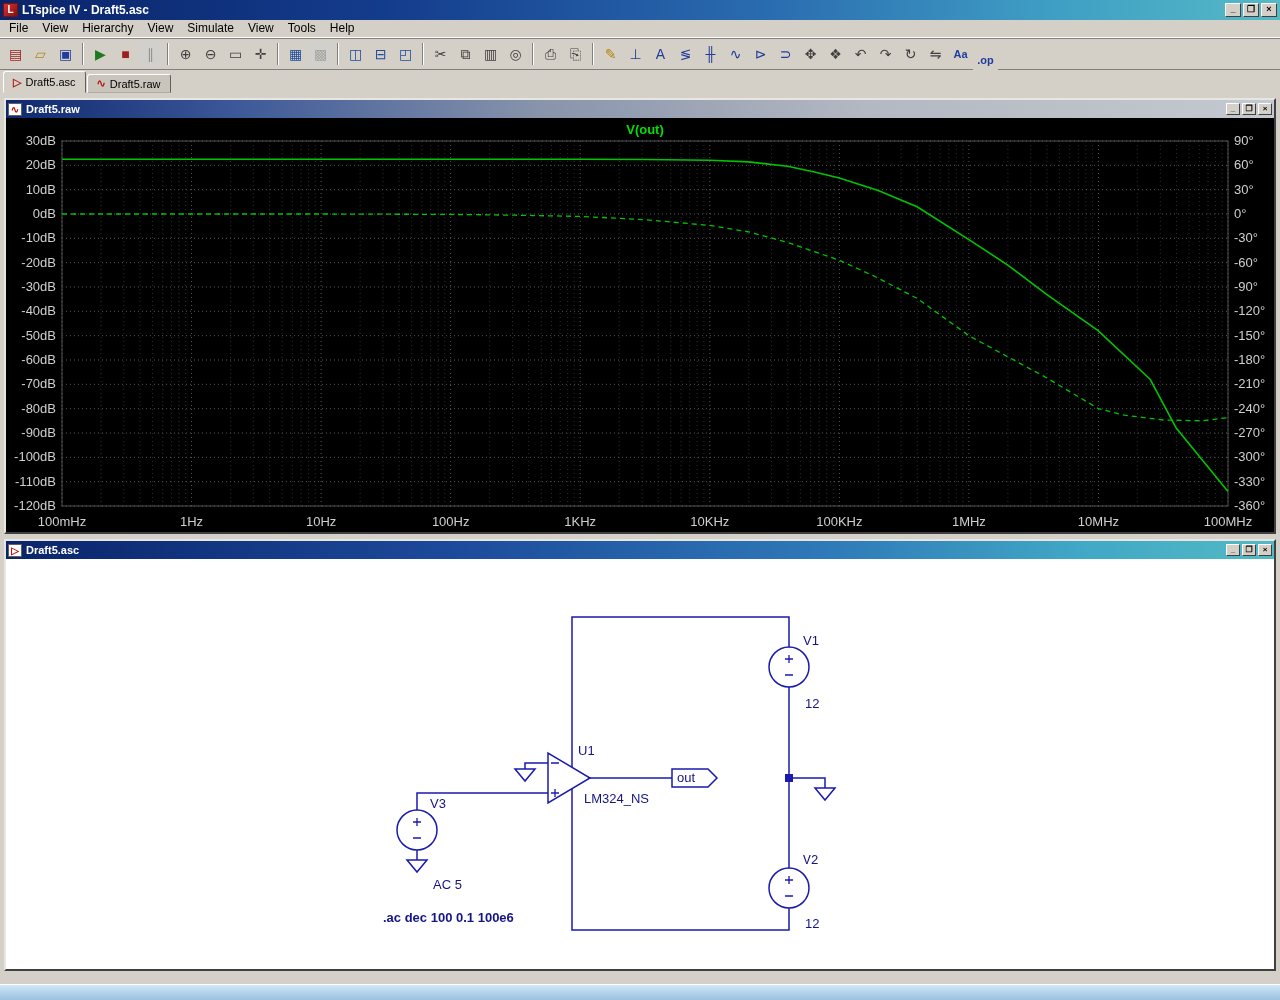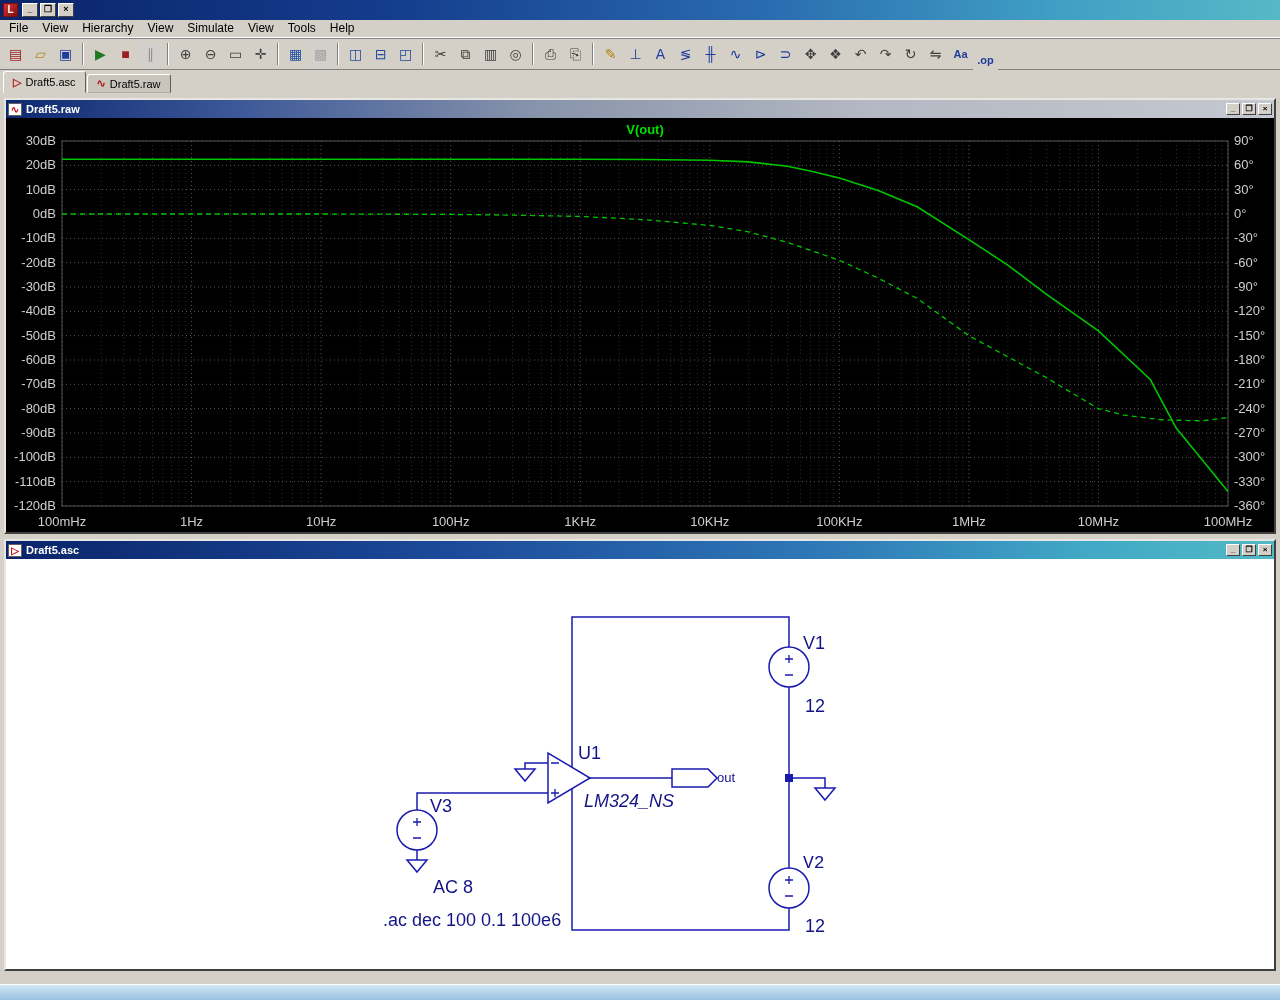--- a/index.html
+++ b/index.html
@@ -82,36 +82,37 @@
   .wave-canvas { position:relative; width:1268px; height:414px; background:#000; }
   #wave-plot { position:absolute; left:0; top:0; }
   #wave-plot text { font-family:"Liberation Sans", sans-serif; }
   .gmin { stroke:#2e2e2e; stroke-dasharray:1,3; }
   .gmaj { stroke:#585858; stroke-dasharray:1,3; }
   .tick { fill:#cfcfcf; font-size:13px; }
   .ptitle { font-size:13px; font-weight:bold; }
   .schem-canvas { position:relative; width:1268px; height:410px; background:#ffffff; }
   #schem-svg { position:absolute; left:0; top:0; }
   .slabel {
-    position:absolute; color:#141487; font-size:18px; white-space:nowrap;
+    position:absolute; color:#141487; font-size:13px; white-space:nowrap;
   }
   .slabel.small { font-size:13px; }
   
   .bottom-gap { position:absolute; left:0; bottom:16px; width:1280px; height:13px; background:#d4d0c8; }
   .statusbar {
     position:absolute; left:0; bottom:0; width:1280px; height:16px;
     background:linear-gradient(180deg,#d2e8f6 0%,#aecfe8 60%,#9cc2e0 100%);
     border-top:1px solid #ffffff;
   }
 </style>
 </head>
 <body>
 
 <div class="titlebar">
   <div class="app-icon">L</div>
+  <div class="ttl">LTspice IV - Draft5.asc</div>
   <div class="winbtns">
     <div class="winbtn">_</div>
     <div class="winbtn">❐</div>
     <div class="winbtn">×</div>
   </div>
 </div>
 
 <div class="menubar" id="menu-items">
     <span class="menu-item">File</span>
     <span class="menu-item">View</span>
@@ -380,26 +381,26 @@
       </g>
       <g stroke="#1a1aae" stroke-width="1.3" fill="none">
         <path d="M779,100 H787 M783,96 V104 M779,116 H787"></path>
         <path d="M779,321 H787 M783,317 V325 M779,337 H787"></path>
         <path d="M407,263 H415 M411,259 V267 M407,279 H415"></path>
         <path d="M545,204 H553 M545,234 H553 M549,230 V238"></path>
       </g>
       <rect x="779" y="215" width="8" height="8" fill="#1a1aae"></rect>
     </svg>
     <span class="slabel" style="left:572px; top:184px;">U1</span>
-    <span class="slabel" style="left:578px; top:232px;font-style:italic;">LM324_NS</span>
-    <span class="slabel small" style="left:671px; top:211px;margin-left:40px;">out</span>
+    <span class="slabel" style="left:578px; top:232px;">LM324_NS</span>
+    <span class="slabel small" style="left:671px; top:211px;">out</span>
     <span class="slabel" style="left:797px; top:74px;">V1</span>
     <span class="slabel" style="left:799px; top:137px;">12</span>
     <span class="slabel" style="left:797px; top:294px;font-family:Liberation Mono, monospace;">V2</span>
     <span class="slabel" style="left:799px; top:357px;">12</span>
     <span class="slabel" style="left:424px; top:237px;">V3</span>
-    <span class="slabel" style="left:427px; top:318px;">AC 8</span>
-    <span class="slabel" style="left:377px; top:351px;">.ac dec 100 0.1 100e6</span>
+    <span class="slabel" style="left:427px; top:318px;">AC 5</span>
+    <span class="slabel" style="left:377px; top:351px;font-weight:bold;">.ac dec 100 0.1 100e6</span>
   </div>
 </div>
 
 <div class="bottom-gap"></div>
 <div class="statusbar"></div>
 
 </body></html>

